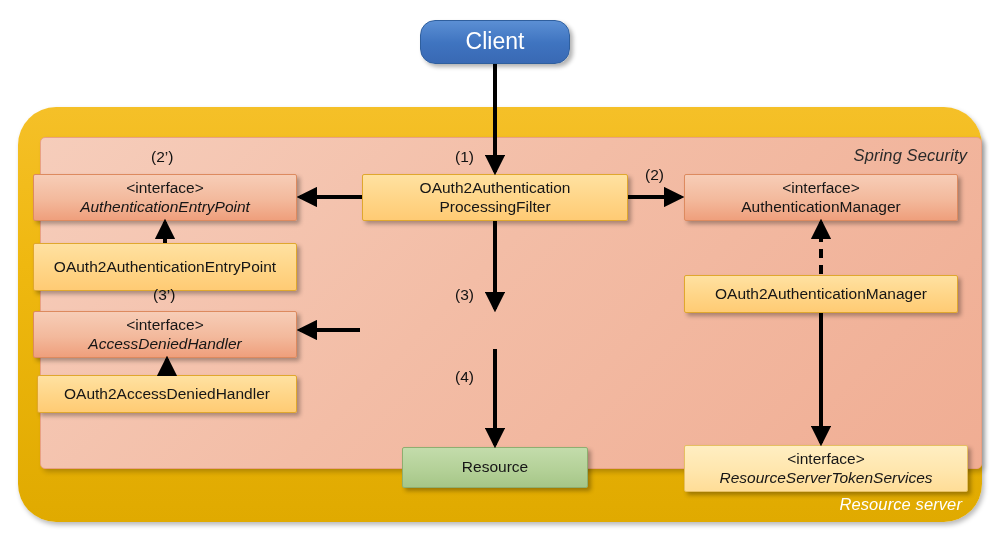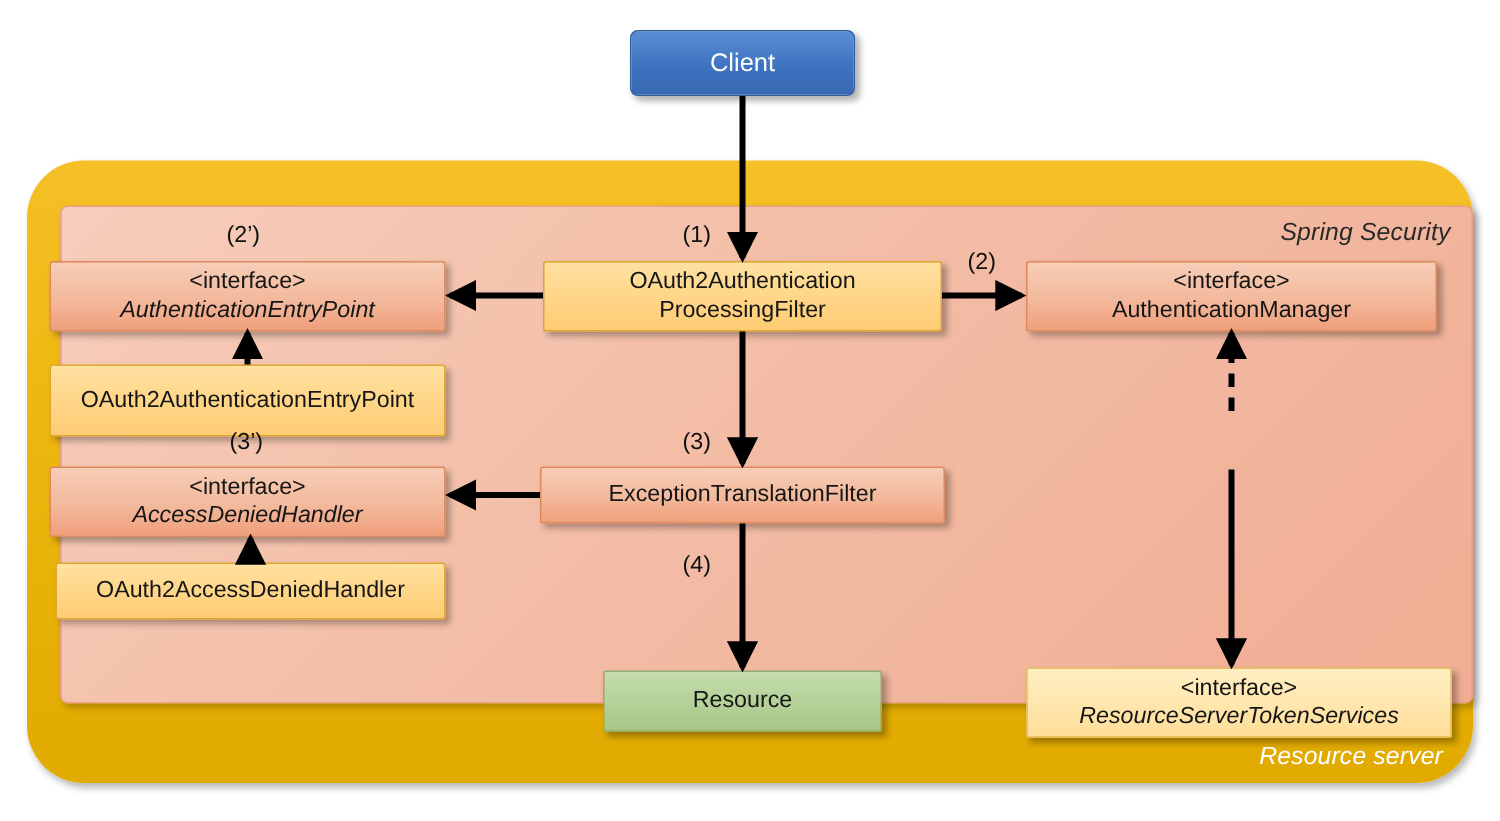--- a/index.html
+++ b/index.html
@@ -78,23 +78,23 @@
     z-index: 5;
   }
   .node .stereotype { font-style: normal; }
   .node .iname { font-style: italic; }
   .node .iname-upright { font-style: normal; }
 
   
   .theme-client {
     background: linear-gradient(180deg, #5b8fd4 0%, #3f74c0 52%, #3969b4 100%);
     border: 1px solid #2f5f9e;
-    border-radius: 5px;
+    border-radius: 15px;
     color: #ffffff;
-    font-size: 17px;
+    font-size: 23px;
   }
   .theme-yellow {
     background: linear-gradient(180deg, #ffe1a1 0%, #ffd587 55%, #ffcb74 100%);
     border: 1px solid #e0a72e;
   }
   .theme-salmon {
     background: linear-gradient(180deg, #f7cdb7 0%, #f3b99c 55%, #ef9f7c 100%);
     border: 1px solid #dd8a5f;
   }
   .theme-cream {
@@ -156,33 +156,33 @@
 
   <div class="node theme-yellow" style="left:37px; top:375px; width:260px; height:38px;">
     <span>OAuth2AccessDeniedHandler</span>
   </div>
 
   <div class="node theme-yellow" style="left:362px; top:174px; width:266px; height:47px;">
     <span>OAuth2Authentication</span>
     <span>ProcessingFilter</span>
   </div>
 
-  <div class="node theme-salmon" style="left:360px; top:311px; width:270px; height:38px;">
-    <span>ExceptionTranslationFilter</span>
-  </div>
 
   <div class="node theme-green" style="left:402px; top:447px; width:186px; height:41px;">
     <span>Resource</span>
   </div>
 
   <div class="node theme-salmon" style="left:684px; top:174px; width:274px; height:47px;">
     <span class="stereotype">&lt;interface&gt;</span>
     <span class="iname-upright">AuthenticationManager</span>
   </div>
 
+  <div class="node theme-yellow" style="left:684px; top:275px; width:274px; height:38px;">
+    <span>OAuth2AuthenticationManager</span>
+  </div>
 
   <div class="node theme-cream" style="left:684px; top:445px; width:284px; height:47px;">
     <span class="stereotype">&lt;interface&gt;</span>
     <span class="iname">ResourceServerTokenServices</span>
   </div>
 
   <svg class="edge-layer" viewBox="0 0 1000 547">
     <defs>
       <marker id="arrowhead" viewBox="0 0 10 10" refX="8.4" refY="5" markerWidth="5.2" markerHeight="5.2" orient="auto-start-reverse">
         <path d="M 0 0 L 10 5 L 0 10 z" fill="#000000"></path>

